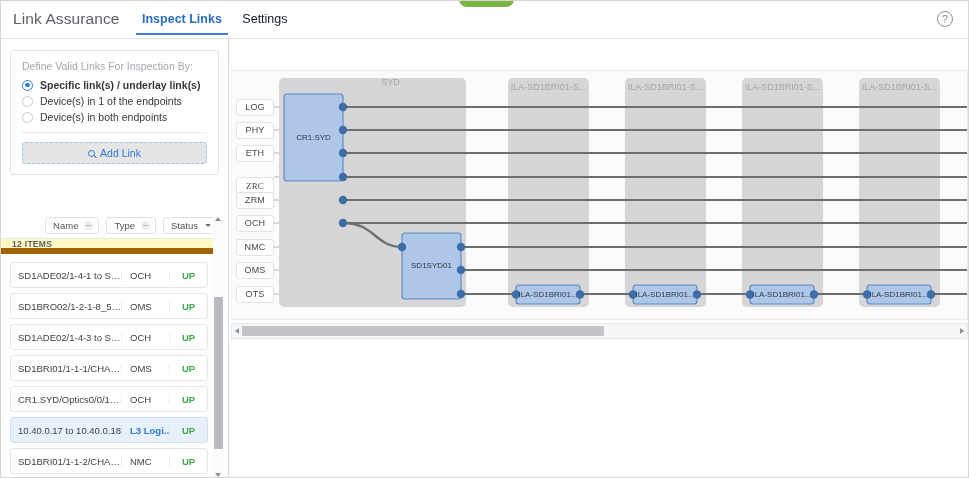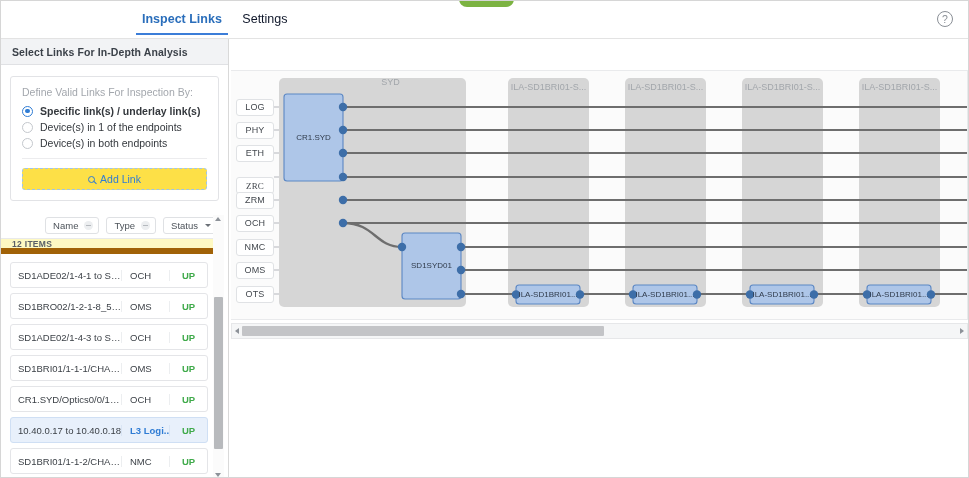--- a/index.html
+++ b/index.html
@@ -132,21 +132,21 @@
   .divider { height: 1px; background: #ececee; margin: 9px 0 9px 0; }
 
   .add-link-btn {
     border: 1px dashed #9fc4e8;
     border-radius: 3px;
     height: 22px;
     display: flex; align-items: center; justify-content: center;
     color: #2f7cd4;
     font-size: 10.5px;
     cursor: pointer;
-    background: #fde047;
+    background: #e5e5e5;
   }
   .mag {
     width: 7px; height: 7px;
     border: 1.2px solid #2f7cd4;
     border-radius: 50%;
     position: relative;
     margin-right: 5px;
     display: inline-block;
   }
   .mag::after {
@@ -364,29 +364,29 @@
     overflow: hidden;
   }
 </style>
 </head>
 <body>
 
 <div id="app">
 
   <div class="topbar">
     <div class="green-pill"></div>
+    <div class="app-title">Link Assurance</div>
     <div class="tabs">
       <span class="tab active">Inspect Links</span>
       <span class="tab">Settings</span>
     </div>
     <div class="help-icon">?</div>
   </div>
 
   <div class="left-panel">
-    <div class="panel-header">Select Links For In-Depth Analysis</div>
 
     <div class="criteria-card">
       <div class="criteria-label">Define Valid Links For Inspection By:</div>
 
       <div class="radio-row sel">
         <span class="radio on"></span>
         <span class="radio-label">Specific link(s) / underlay link(s)</span>
       </div>
       <div class="radio-row">
         <span class="radio"></span>

